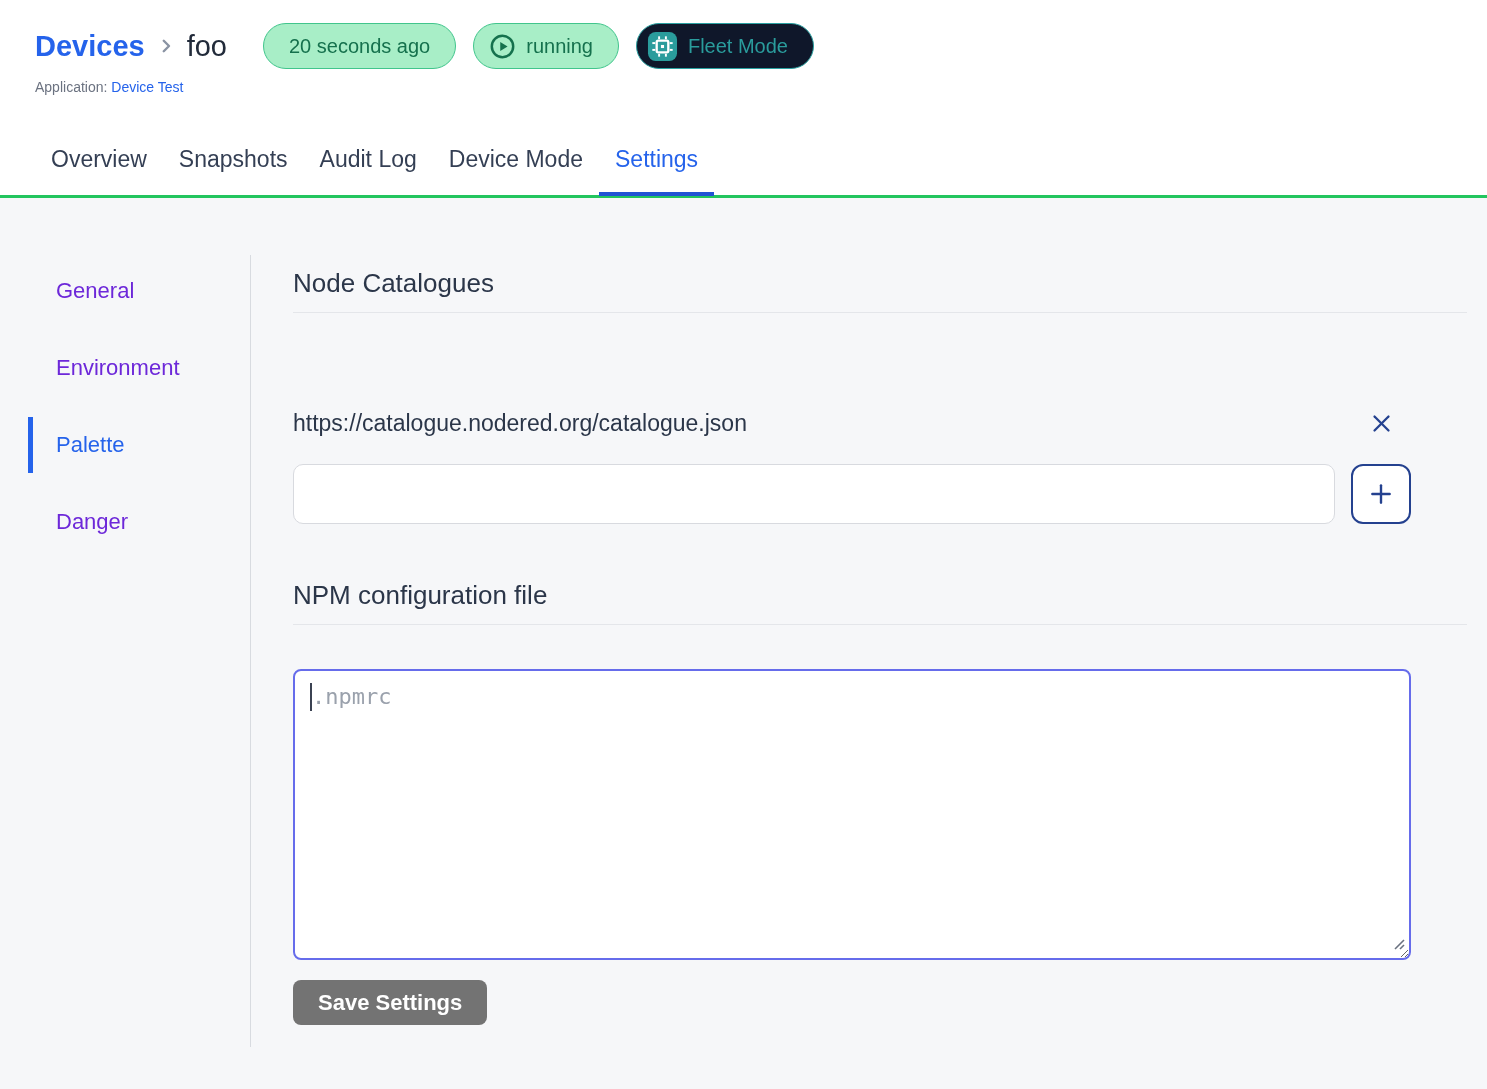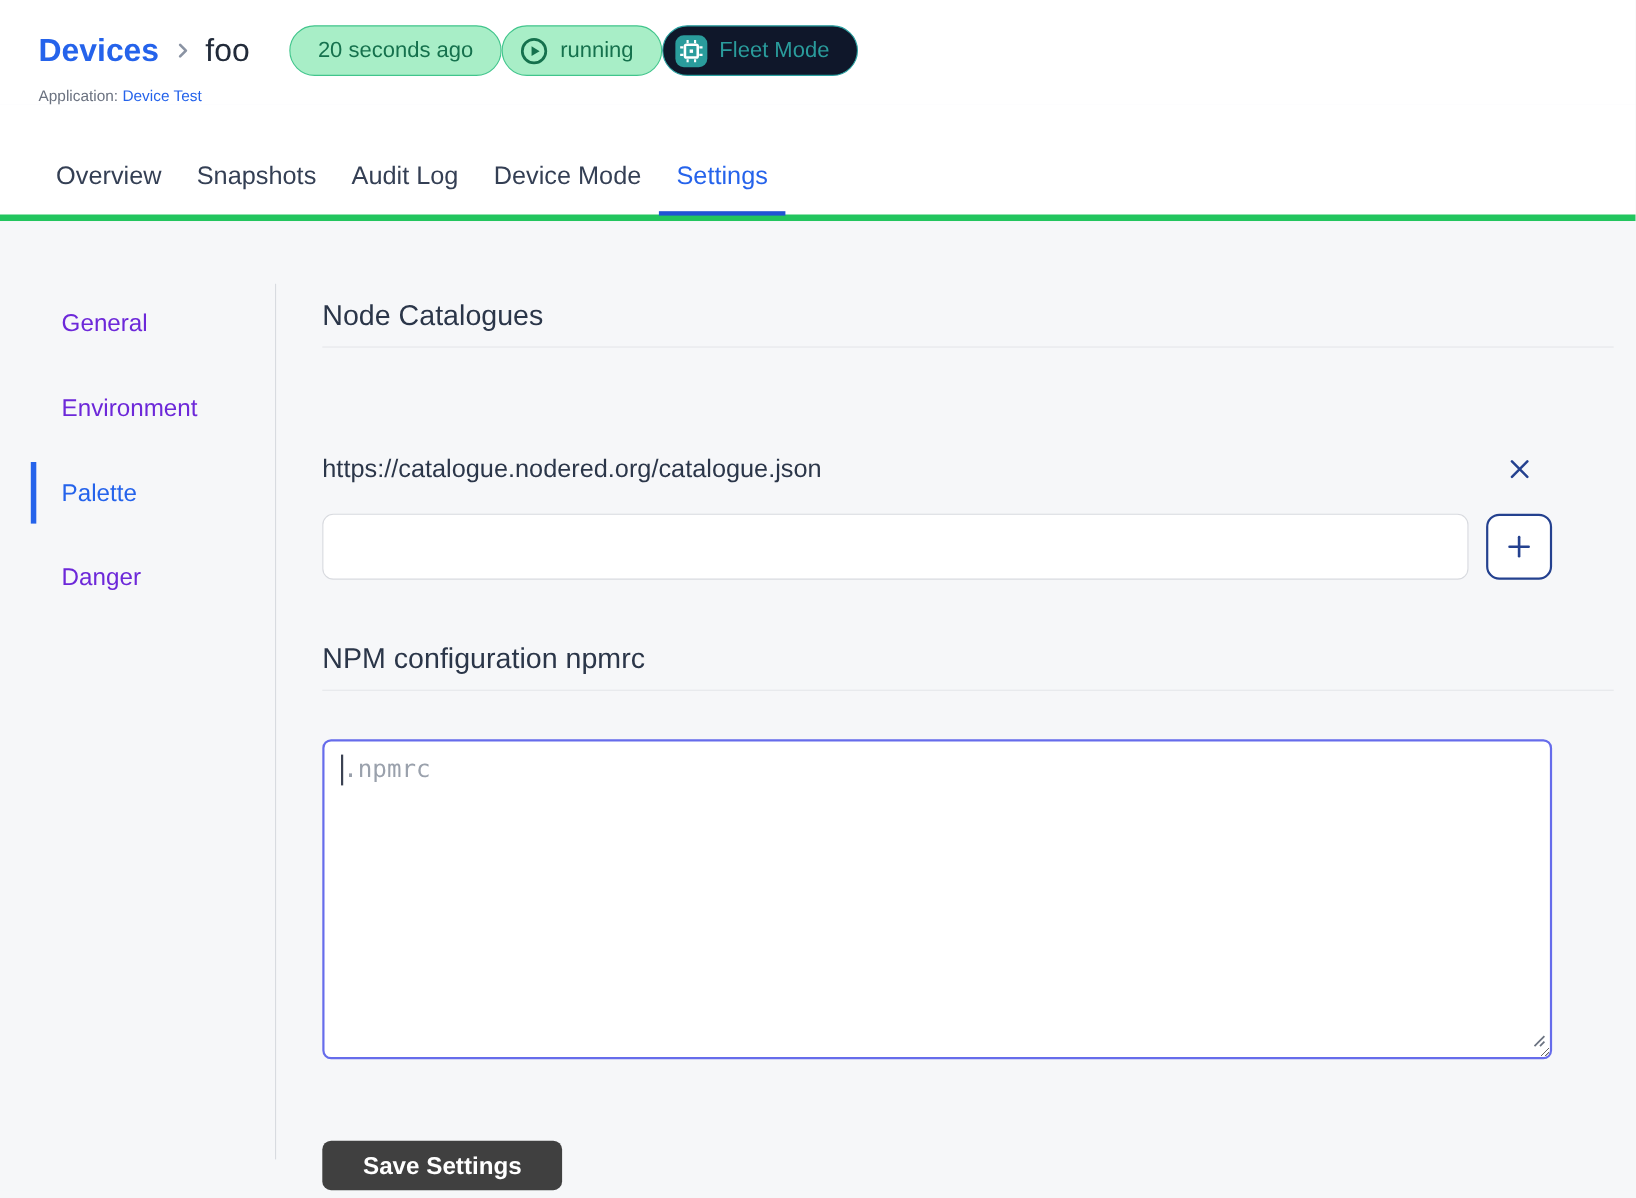--- a/index.html
+++ b/index.html
@@ -13,36 +13,36 @@
 
   
   .header { background:#fff; padding:22px 0 0 35px; }
   .breadcrumb-row { display:flex; align-items:center; height:48px; }
   .crumb-parent {
     color:#2563eb; font-size:29px; font-weight:700;
     text-decoration:none; cursor:pointer;
   }
   .crumb-sep { margin:0 12px; display:flex; align-items:center; }
   .crumb-current { color:#222b3a; font-size:29px; font-weight:400; }
-  .badge-group { display:flex; align-items:center; margin-left:36px; }
+  .badge-group { display:flex; align-items:center; gap:17px; margin-left:36px; }
   .badge {
     display:inline-flex; align-items:center; gap:10px;
     height:46px; padding:0 25px; border-radius:23px;
     font-size:20px; white-space:nowrap;
   }
   .badge.green { background:#a8eec7; border:1.5px solid #41c58c; color:#15714d; }
   .badge.green.has-icon { padding-left:15px; }
   .badge.teal { background:#0f172a; border:1.5px solid #2aa1a1; color:#2a9c9c; padding-left:10px; }
   .app-line { margin-top:9px; font-size:14px; color:#6b7280; }
   .app-link { color:#2563eb; text-decoration:none; cursor:pointer; }
 
   
   .tabs {
     display:flex; background:#fff; padding:36px 0 0 35px;
-    border-bottom:6px solid #22c55e;
+    border-bottom:3px solid #22c55e;
   }
   .tab {
     position:relative; padding:14px 16px 22px; font-size:23px;
     color:#343f54; cursor:pointer; line-height:28px;
   }
   .tab.active { color:#2563eb; }
   .tab.active::after {
     content:""; position:absolute; left:0; right:0; bottom:-1px;
     height:4px; background:#2153d4;
   }
@@ -91,22 +91,22 @@
     border:2px solid #666ceb; border-radius:8px;
     padding:13px 17px; font-size:22px; color:#374151;
     font-family:"DejaVu Sans Mono", monospace; resize:both; outline:none;
     display:block;
   }
   .npm-textarea::placeholder { color:#9aa1ac; font-family:"DejaVu Sans Mono", monospace; }
   .caret { position:absolute; left:17px; top:14px; width:2px; height:28px; background:#3b4252; }
   .resize-glyph { position:absolute; right:5px; bottom:5px; pointer-events:none; }
 
   .save-btn {
-    margin-top:74px; height:45px; padding:0 37px;
-    background:#404040; color:#fff; border:none; border-radius:8px;
+    margin-top:20px; height:45px; padding:0 25px;
+    background:#737373; color:#fff; border:none; border-radius:8px;
     font-size:22px; font-weight:700; cursor:pointer;
     font-family:"Liberation Sans", sans-serif;
   }
 </style>
 </head>
 <body>
 
 <header class="header">
   <div class="breadcrumb-row">
     <a class="crumb-parent">Devices</a>
@@ -203,21 +203,21 @@
           <span style="display:flex;">
             <svg width="26" height="26" viewBox="0 0 24 24" fill="none" stroke="#24418f" stroke-width="2.2" stroke-linecap="round">
                 <line x1="12" y1="4" x2="12" y2="20"></line>
                 <line x1="4" y1="12" x2="20" y2="12"></line>
               </svg>
           </span>
         </button>
       </div>
     </div>
 
-    <h2 class="section-title npm-title">NPM configuration npmrc</h2>
+    <h2 class="section-title npm-title">NPM configuration file</h2>
     <hr class="rule">
 
     <div class="npm-wrap">
       <textarea class="npm-textarea" spellcheck="false" placeholder=".npmrc" style=""></textarea>
       <div class="caret"></div>
       <span class="resize-glyph">
         <svg width="15" height="15" viewBox="0 0 15 15" stroke="#6a7280" stroke-width="1.6">
             <line x1="4" y1="13" x2="13" y2="4"></line>
             <line x1="9" y1="13" x2="13" y2="9"></line>
           </svg>

